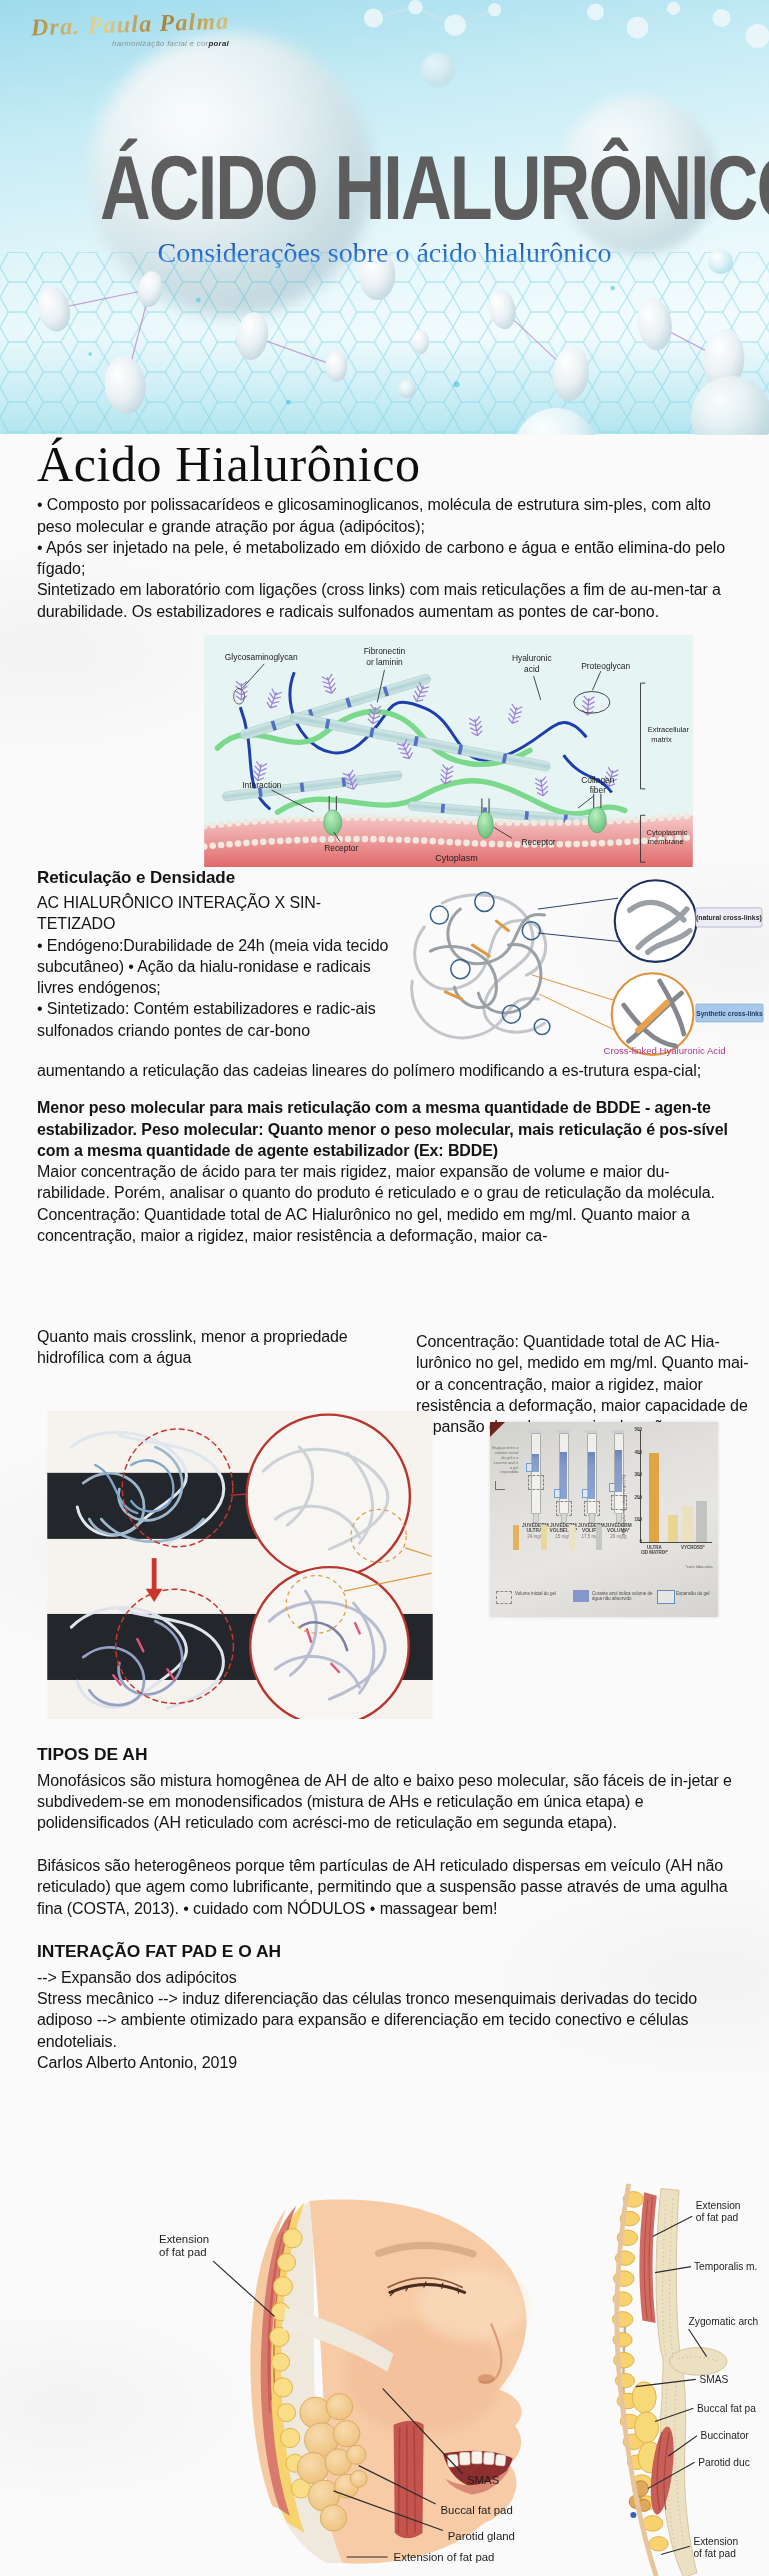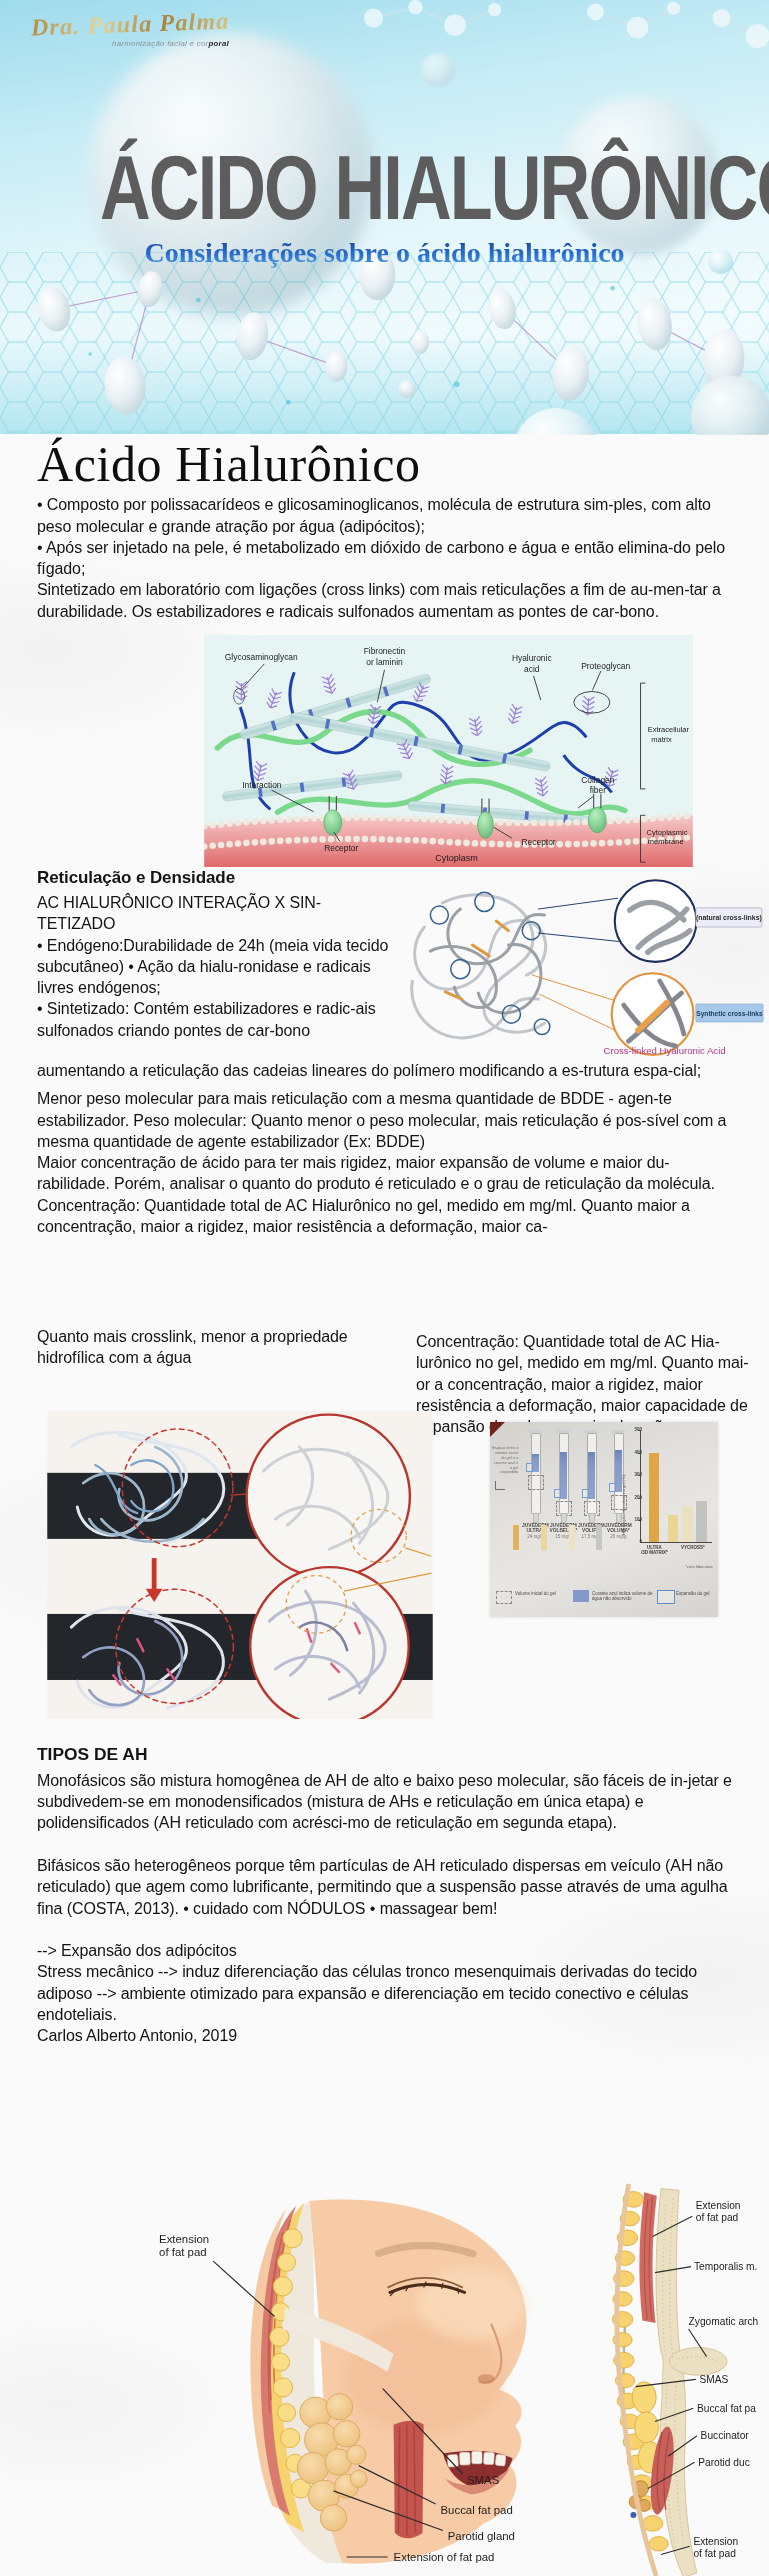--- a/index.html
+++ b/index.html
@@ -25,21 +25,21 @@
   #logo-name{font-family:"Liberation Serif",serif;font-style:italic;font-weight:700;
     font-size:24px;letter-spacing:1.2px;white-space:nowrap;transform:rotate(-2deg);
     background:linear-gradient(100deg,#b08a3e 0%,#e9d492 35%,#a57f36 65%,#dcc279 100%);
     -webkit-background-clip:text;background-clip:text;color:transparent;}
   #logo-tag{margin-top:1.2px;text-align:right;font-size:7.8px;font-style:italic;color:#8d9296;letter-spacing:0.3px;}
   #logo-tag b{color:#2b2b2b;}
   #title-wrap{position:absolute;left:0;top:143px;width:769px;text-align:center;}
   #title{display:inline-block;transform:scaleX(.78);transform-origin:center;
     font-size:90px;line-height:1.0;font-weight:700;letter-spacing:-2.4px;color:#5d5d5d;white-space:nowrap;}
   #subtitle-wrap{position:absolute;left:0;top:237px;width:769px;text-align:center;}
-  #subtitle{display:inline-block;font-family:"Liberation Serif",serif;font-weight:700;font-size:28px;
+  #subtitle{display:inline-block;font-family:"Liberation Serif",serif;font-weight:400;font-size:28px;
     background:linear-gradient(180deg,#143f8e 0%,#2a6fd0 55%,#59a6e6 100%);
     -webkit-background-clip:text;background-clip:text;color:transparent;}
   
   #content{position:absolute;left:0;top:435px;width:769px;height:2141px;
     background-color:#fafafa;
     background-image:
       radial-gradient(ellipse 373px 180px at 6% 10%, rgba(110,110,118,.055), transparent 60%),
       radial-gradient(ellipse 313px 168px at 96% 24%, rgba(110,110,118,.05), transparent 60%),
       radial-gradient(ellipse 421px 192px at 18% 52%, rgba(110,110,118,.05), transparent 60%),
       radial-gradient(ellipse 385px 180px at 92% 72%, rgba(110,110,118,.055), transparent 60%),
@@ -47,21 +47,21 @@
   .txt{font-size:16px;line-height:1.33;letter-spacing:-0.1px;color:#141414;}
   .txt p{margin:0;}
   #intro{position:absolute;left:37px;top:3.6px;width:702px;}
   #intro h1{margin:0 0 4.8px 0;font-family:"Liberation Serif",serif;font-weight:400;
     font-size:50px;line-height:1.02;letter-spacing:0.6px;color:#0e0e0e;}
   #ecm-fig{position:absolute;left:204px;top:200px;width:489px;height:232px;}
   #reticulacao{position:absolute;left:37px;top:432px;width:361px;}
   #reticulacao .rh{font-weight:700;font-size:17px;margin:0 0 2.4px 0;}
   #crosslink-fig{position:absolute;left:388px;top:438px;width:376px;height:191px;}
   #density{position:absolute;left:37px;top:625px;width:702px;}
-  #density .gap{margin-top:7px;}
+  #density .gap{margin-top:16px;font-weight:bold;}
   #col-right{position:absolute;left:416px;top:872px;width:341px;margin-top:24px;}
   #col-left{position:absolute;left:37px;top:891px;width:349px;}
   #photo-left{position:absolute;left:47px;top:976px;width:386px;height:308px;}
   #photo-right{position:absolute;left:490px;top:987px;width:228px;height:195px;overflow:hidden;
     background:linear-gradient(160deg,#d2d2cd 0%,#e2e0dc 35%,#e8e6e2 60%,#d4d3cf 100%);
     box-shadow:0 0 3.6px rgba(0,0,0,.12);}
   #pr-corner{position:absolute;left:0;top:0;width:0;height:0;
     border-top:15.6px solid #6e241c;border-right:15.6px solid transparent;}
   .syr-col{position:absolute;top:6px;width:28px;height:138px;}
   .syr-barrel{position:absolute;left:9.6px;top:4.8px;width:8.4px;height:79px;border:0.6px solid #adadaa;
@@ -604,20 +604,21 @@
       </div>
     </div>
 
     <div id="tipos" class="txt">
       <p class="sh">TIPOS DE AH</p>
       <p>Monofásicos são mistura homogênea de AH de alto e baixo peso molecular, são fáceis de in-jetar e subdivedem-se em monodensificados (mistura de AHs e reticulação em única etapa) e polidensificados (AH reticulado com acrésci-mo de reticulação em segunda etapa).</p>
       <p class="gap">Bifásicos são heterogêneos porque têm partículas de AH reticulado dispersas em veículo (AH não reticulado) que agem como lubrificante, permitindo que a suspensão passe através de uma agulha fina (COSTA, 2013). • cuidado com NÓDULOS • massagear bem!</p>
     </div>
 
     <div id="interacao" class="txt">
+      <p class="sh">INTERAÇÃO FAT PAD E O AH</p>
       <p>--&gt; Expansão dos adipócitos</p>
       <p>Stress mecânico --&gt; induz diferenciação das células tronco mesenquimais  derivadas do tecido adiposo --&gt; ambiente otimizado para expansão e diferenciação em tecido conectivo e células endoteliais.</p>
       <p>Carlos Alberto Antonio, 2019</p>
     </div>
 
     <svg id="anat-left" viewBox="0 0 715 618">
       <defs>
         <filter id="soft">
             <feGaussianBlur stdDeviation="10"></feGaussianBlur>
           </filter>

